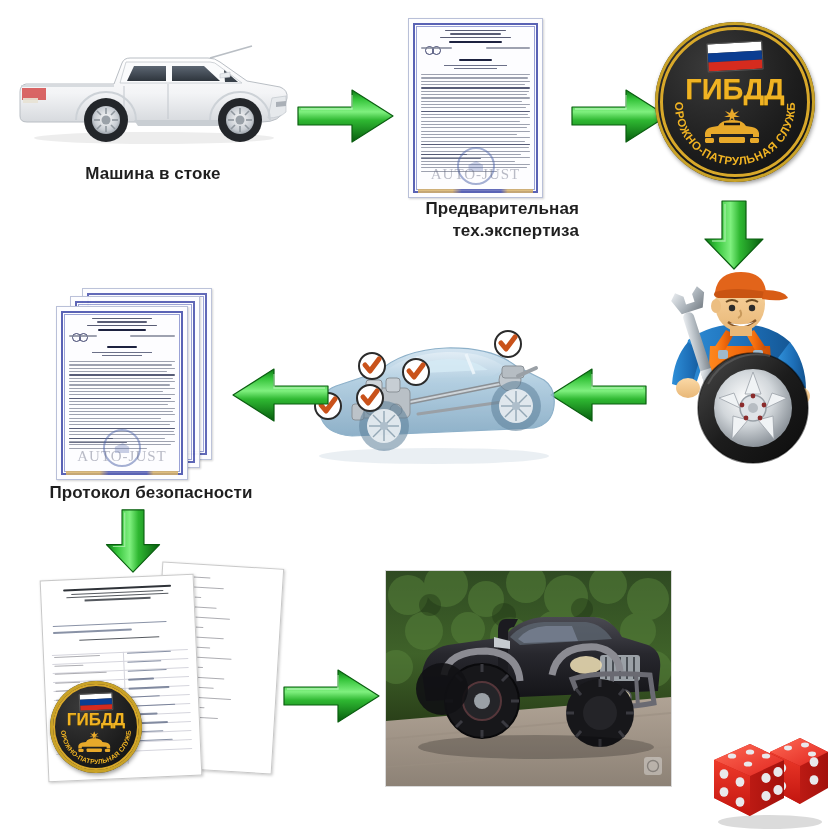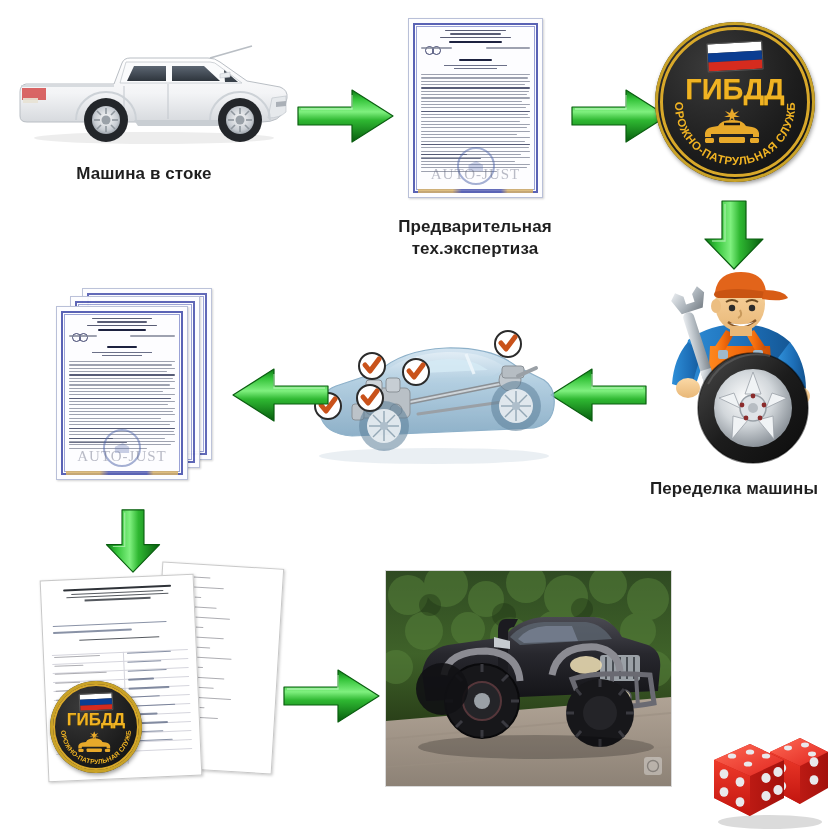--- a/index.html
+++ b/index.html
@@ -219,21 +219,21 @@
           <path d="M232 80 L238 80"></path>
         <path d="M217 71 L221 75"></path>
           <path d="M231 85 L235 89"></path>
         <path d="M235 71 L231 75"></path>
           <path d="M221 85 L217 89"></path>
       </g>
 
       <path d="M206 34 L216 32 L216 37 L206 38 Z" fill="#e9ecef" stroke="#c3c8ce" stroke-width=".6"></path>
     </svg>
   </div>
-  <div class="caption" style="left:4px;top:163px;width:280px;">Машина в стоке</div>
+  <div class="caption" style="left:13px;top:163px;width:280px;">Машина в стоке</div>
 
   <div class="arrow" style="left:296px;top:83px;">
     <svg width="100" height="66" viewBox="0 0 100 66">
       <defs>
         <linearGradient id="agR" x1="0" y1="0" x2="0" y2="1">
           <stop offset="0%" stop-color="#0d7a16"></stop>
           <stop offset="18%" stop-color="#35c43a"></stop>
           <stop offset="42%" stop-color="#7ff07f"></stop>
           <stop offset="58%" stop-color="#2fb832"></stop>
           <stop offset="100%" stop-color="#065c0d"></stop>
@@ -297,21 +297,21 @@
         <div style="position:absolute;left:0;bottom:26px;">
           <div class="docline" style="width:46px;background:#3b4160;"></div>
           <div class="docline" style="width:60px;background:#3b4160;"></div>
         </div>
       </div>
       <div class="stamp"></div>
       <div class="wm">AUTO-JUST</div>
       <div class="footbar"></div>
     </div>
   </div>
-  <div class="caption" style="left:371px;top:216px;width:208px;">Предварительная
+  <div class="caption" style="left:371px;top:198px;width:208px;text-align:right;">Предварительная
 тех.экспертиза</div>
 
   <div class="arrow" style="left:570px;top:83px;">
     <svg width="100" height="66" viewBox="0 0 100 66">
       <path d="M2 24 L56 24 L56 7 L97 33 L56 59 L56 42 L2 42 Z" fill="url(#agR)" stroke="#0a5e10" stroke-width="1.2" stroke-linejoin="round"></path>
       <path d="M5 26 L56 26 L56 12" fill="none" stroke="#bdf5bd" stroke-width="1.3" opacity=".75"></path>
     </svg>
   </div>
 
   <div class="node" style="left:655px;top:22px;">
@@ -457,21 +457,20 @@
       <g fill="#8b2b2b">
         <circle cx="105" cy="128" r="2.4"></circle>
           <circle cx="116" cy="137" r="2.4"></circle>
         <circle cx="112" cy="150" r="2.4"></circle>
           <circle cx="98" cy="150" r="2.4"></circle>
         <circle cx="94" cy="137" r="2.4"></circle>
       </g>
       <path d="M60 116 A55 55 0 0 1 122 88" stroke="#6d6d6d" stroke-width="2" fill="none" opacity=".5"></path>
     </svg>
   </div>
-  <div class="caption" style="left:628px;top:478px;width:212px;">Переделка машины</div>
 
   <div class="arrow" style="left:548px;top:362px;">
     <svg width="100" height="66" viewBox="0 0 100 66">
       <defs>
         <linearGradient id="agL" x1="0" y1="0" x2="0" y2="1">
           <stop offset="0%" stop-color="#0d7a16"></stop>
           <stop offset="18%" stop-color="#35c43a"></stop>
           <stop offset="42%" stop-color="#7ff07f"></stop>
           <stop offset="58%" stop-color="#2fb832"></stop>
           <stop offset="100%" stop-color="#065c0d"></stop>
@@ -650,20 +649,21 @@
         <div style="position:absolute;left:0;bottom:24px;">
           <div class="docline" style="width:44px;background:#3b4160;"></div>
           <div class="docline" style="width:58px;background:#3b4160;"></div>
         </div>
       </div>
       <div class="stamp"></div>
       <div class="wm">AUTO-JUST</div>
       <div class="footbar"></div>
     </div>
   </div>
+  <div class="caption" style="left:10px;top:482px;width:282px;">Протокол безопасности</div>
 
   <div class="arrow" style="left:99px;top:508px;">
     <svg width="68" height="66" viewBox="0 0 68 72">
       <path d="M22 2 L46 2 L46 40 L63 40 L34 70 L5 40 L22 40 Z" fill="url(#agD)" stroke="#0a5e10" stroke-width="1.2" stroke-linejoin="round"></path>
       <path d="M25 5 L25 42 L12 42" fill="none" stroke="#bdf5bd" stroke-width="1.3" opacity=".7"></path>
     </svg>
   </div>
 
   <div class="node form" style="left:44px;top:565px;width:240px;height:230px;">
 

